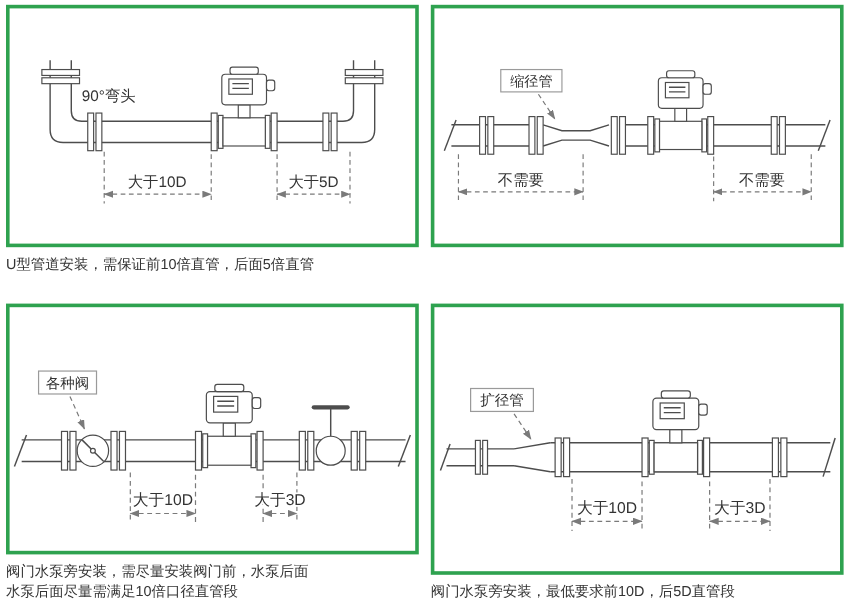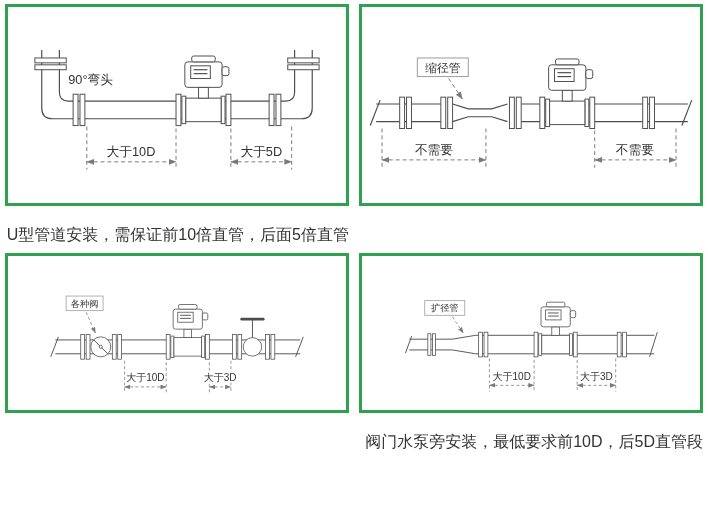--- a/index.html
+++ b/index.html
@@ -3,22 +3,22 @@
 <meta charset="utf-8">
 <style>
   :root { --panel-border:#2ea24f; --line:#4d4d4d; --text:#333333; }
   * { box-sizing:border-box; }
   html,body { margin:0; padding:0; background:#fff; }
   body { width:708px; height:506px; font-family:"Liberation Sans","DejaVu Sans",sans-serif; color:var(--text); }
   .grid { width:708px; height:506px; display:grid; grid-template-columns:1fr 1fr;
           grid-template-rows:249px 249px; column-gap:10px; padding:4px 5px 0 5px; }
   .cell { display:flex; flex-direction:column; }
   .panel { border:3px solid var(--panel-border); background:#fff; height:202px; overflow:hidden; }
-  .cell.b .panel { height:160px; }
-  .caption { text-align:right; font-size:16px; line-height:17px; margin-top:20px; color:var(--text); }
+  .cell.b .panel { height:228px; }
+  .caption { text-align:left; font-size:12px; line-height:17px; margin-top:6px; color:var(--text); }
   svg { width:100%; height:100%; display:block; }
   .pl   { stroke:var(--line); stroke-width:1.2; fill:none; }
   .fl   { stroke:var(--line); stroke-width:1; fill:#ffffff; }
   .dim  { stroke:#7a7a7a; stroke-width:1; fill:none; }
   .dash { stroke-dasharray:4 3; }
   .hndl { stroke:var(--line); stroke-width:3.5; stroke-linecap:round; fill:none; }
   .lblbox { fill:#ffffff; stroke:#9a9a9a; stroke-width:1; }
   text { fill:var(--text); }
   .lbl { font-size:12px; }
   .big { font-size:13px; }
@@ -169,20 +169,24 @@
           <text class="big mid halo" x="127" y="163">大于10D</text>
         </g>
         <g>
           <line class="dim dash" x1="210" y1="138" x2="210" y2="178"></line>
           <line class="dim dash" x1="238" y1="136" x2="238" y2="178"></line>
           <line class="dim dash" x1="210" y1="170" x2="238" y2="170" marker-start="url(#ar)" marker-end="url(#ar)"></line>
           <text class="big mid halo" x="224" y="163">大于3D</text>
         </g>
       </svg>
     </div>
+    <div class="caption">
+      <div>阀门水泵旁安装，需尽量安装阀门前，水泵后面</div>
+      <div>水泵后面尽量需满足10倍口径直管段</div>
+    </div>
   </div>
 
   <div class="cell b">
     <div class="panel">
       <svg viewBox="0 0 336 200" preserveAspectRatio="xMidYMid meet">
         <g>
           <path class="pl" d="M10,108 H66 M10,122 H66"></path>
           <line class="pl" x1="13" y1="104" x2="5" y2="126"></line>
           <path class="pl" d="M66,108 L96,103 M66,122 L96,127"></path>
           <path class="pl" d="M96,103 H328 M96,127 H328"></path>

